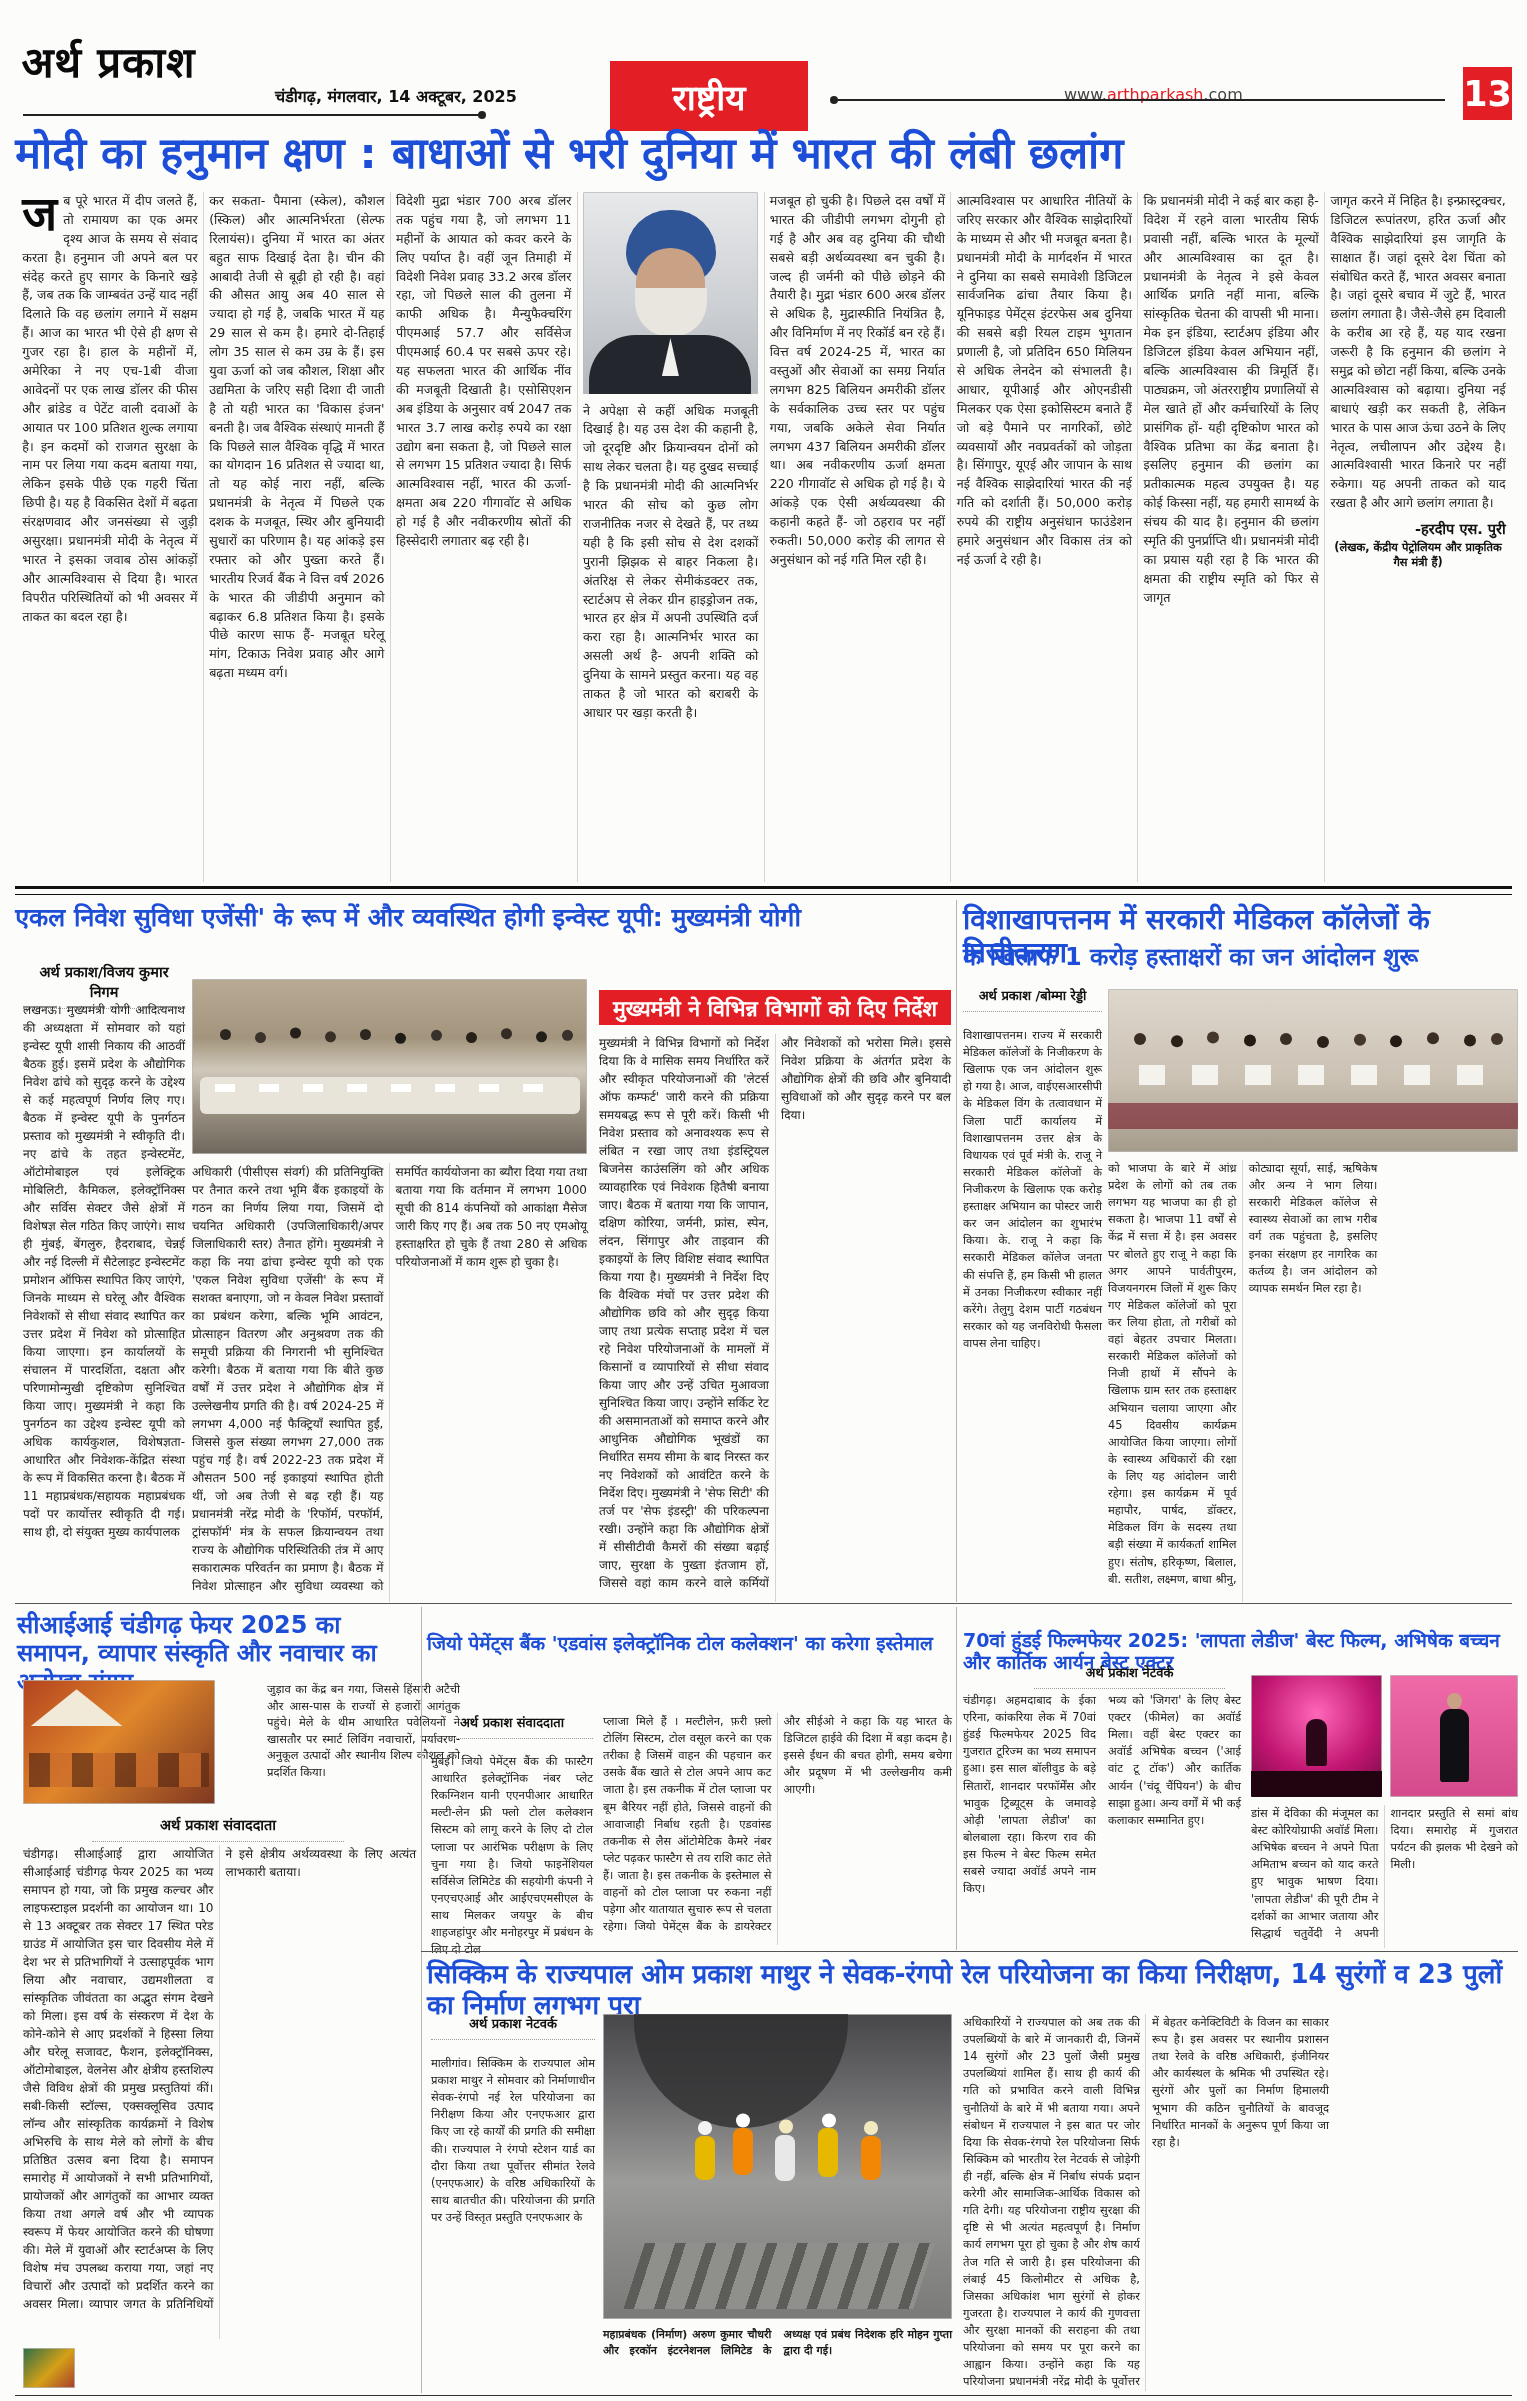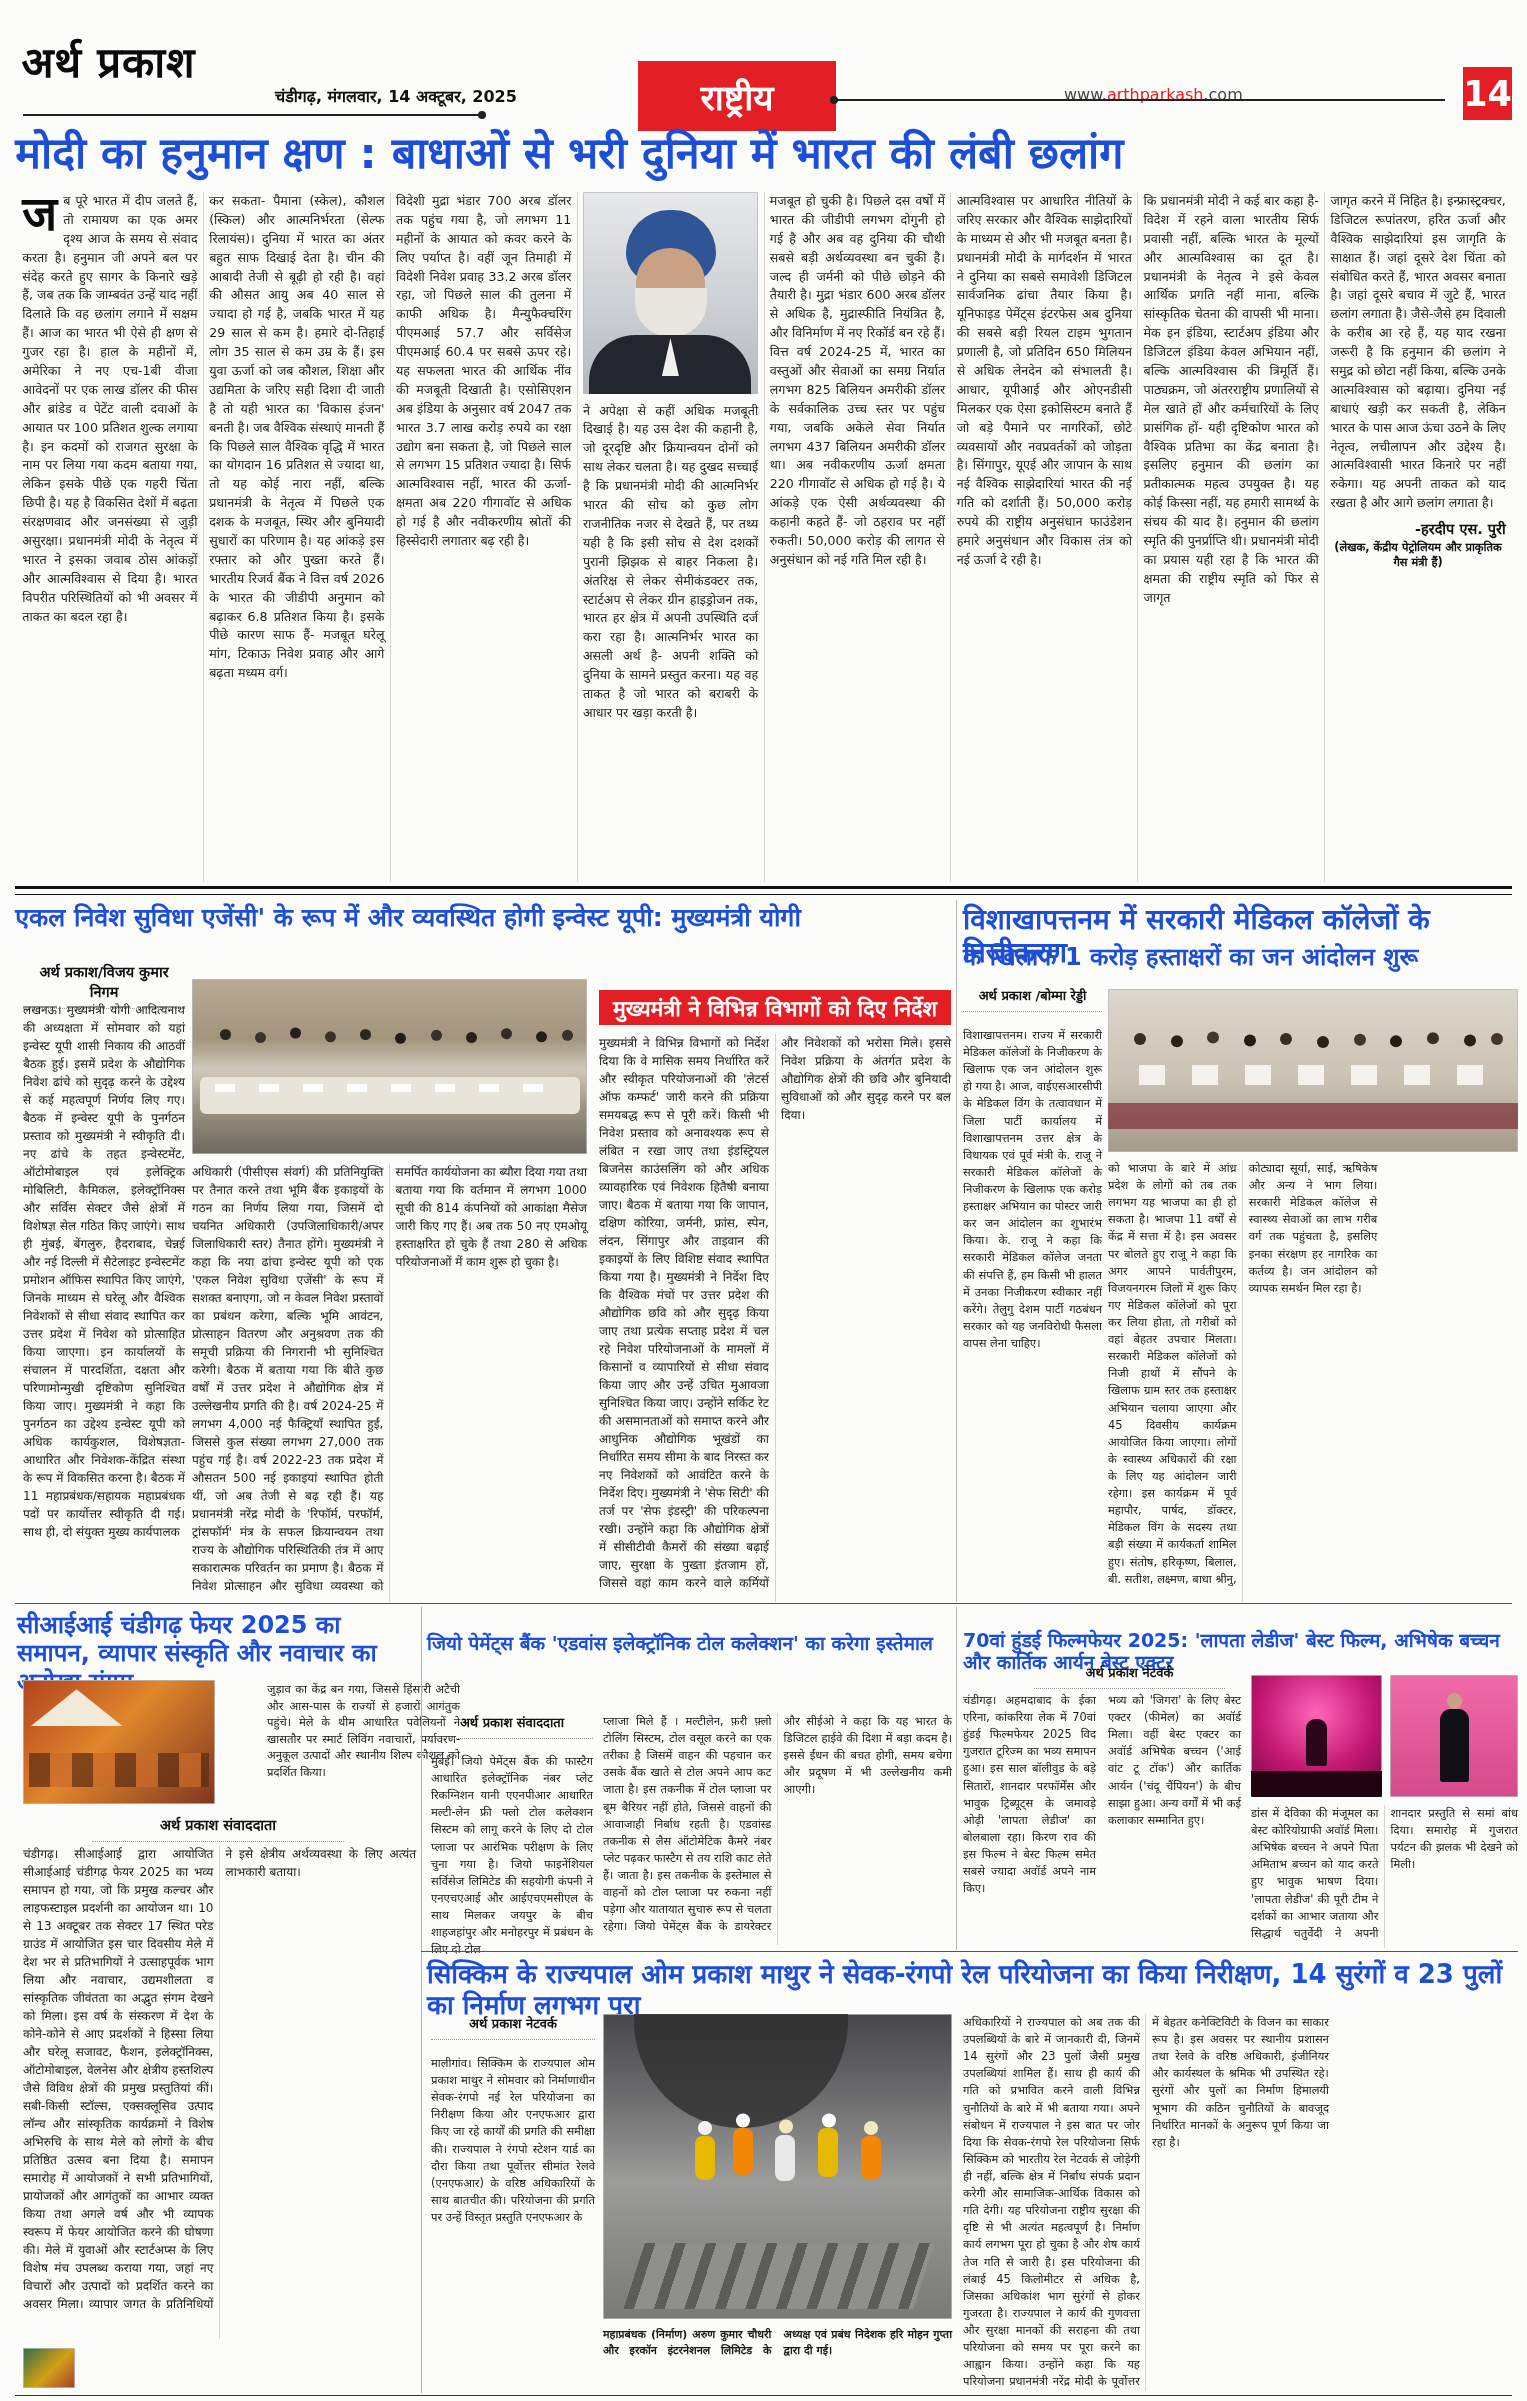--- a/index.html
+++ b/index.html
@@ -25,25 +25,25 @@
   .hline{position:absolute;height:0.8px;background:#555}
   .signoff{font-weight:bold;text-align:right;font-size:14.5px;margin-top:4.6px}
   .signoff-title{font-weight:bold;text-align:center;font-size:11.4px;margin-top:1.5px}
 </style>
 </head>
 <body>
 
 <div class="abs" style="left:0;top:0;width:1527px;height:126px;">
   <div class="abs" style="left:21.4px;top:32px;font-size:42px;font-weight:bold;color:#0a0a0a;letter-spacing:0.8px;">अर्थ प्रकाश</div>
   <div class="abs dateline" style="left:275px;top:85px;font-size:16px;">चंडीगढ़, मंगलवार, 14 अक्टूबर, 2025</div>
-  <div class="abs redbox" style="left:610px;top:61px;width:198px;height:70px;font-size:35px;margin-left:28px;">राष्ट्रीय</div>
+  <div class="abs redbox" style="left:610px;top:61px;width:198px;height:70px;font-size:35px;">राष्ट्रीय</div>
   <div class="abs" style="left:1064px;top:85px;font-size:16px;">
     <span style="color:#444;">www.</span><span style="color:#e31e24;">arthparkash</span><span style="color:#444;">.com</span>
   </div>
-  <div class="abs redbox" style="left:1463px;top:67px;width:49px;height:53px;font-size:35px;">14</div>
+  <div class="abs redbox" style="left:1463px;top:67px;width:49px;height:53px;font-size:35px;">13</div>
   <div class="rule" style="left:23px;top:114px;width:458px;"></div>
   <div class="dot" style="left:478px;top:111px;"></div>
   <div class="rule" style="left:835px;top:99px;width:610px;"></div>
   <div class="dot" style="left:830px;top:96px;"></div>
 </div>
 
 <div class="abs hl" style="left:15.3px;top:128px;width:1497px;font-size:43px;">मोदी का हनुमान क्षण : बाधाओं से भरी दुनिया में भारत की लंबी छलांग</div>
 
 <div class="abs leadcols" style="left:17px;top:192px;width:1494px;height:690px;">
   <div class="lc bodytext">

